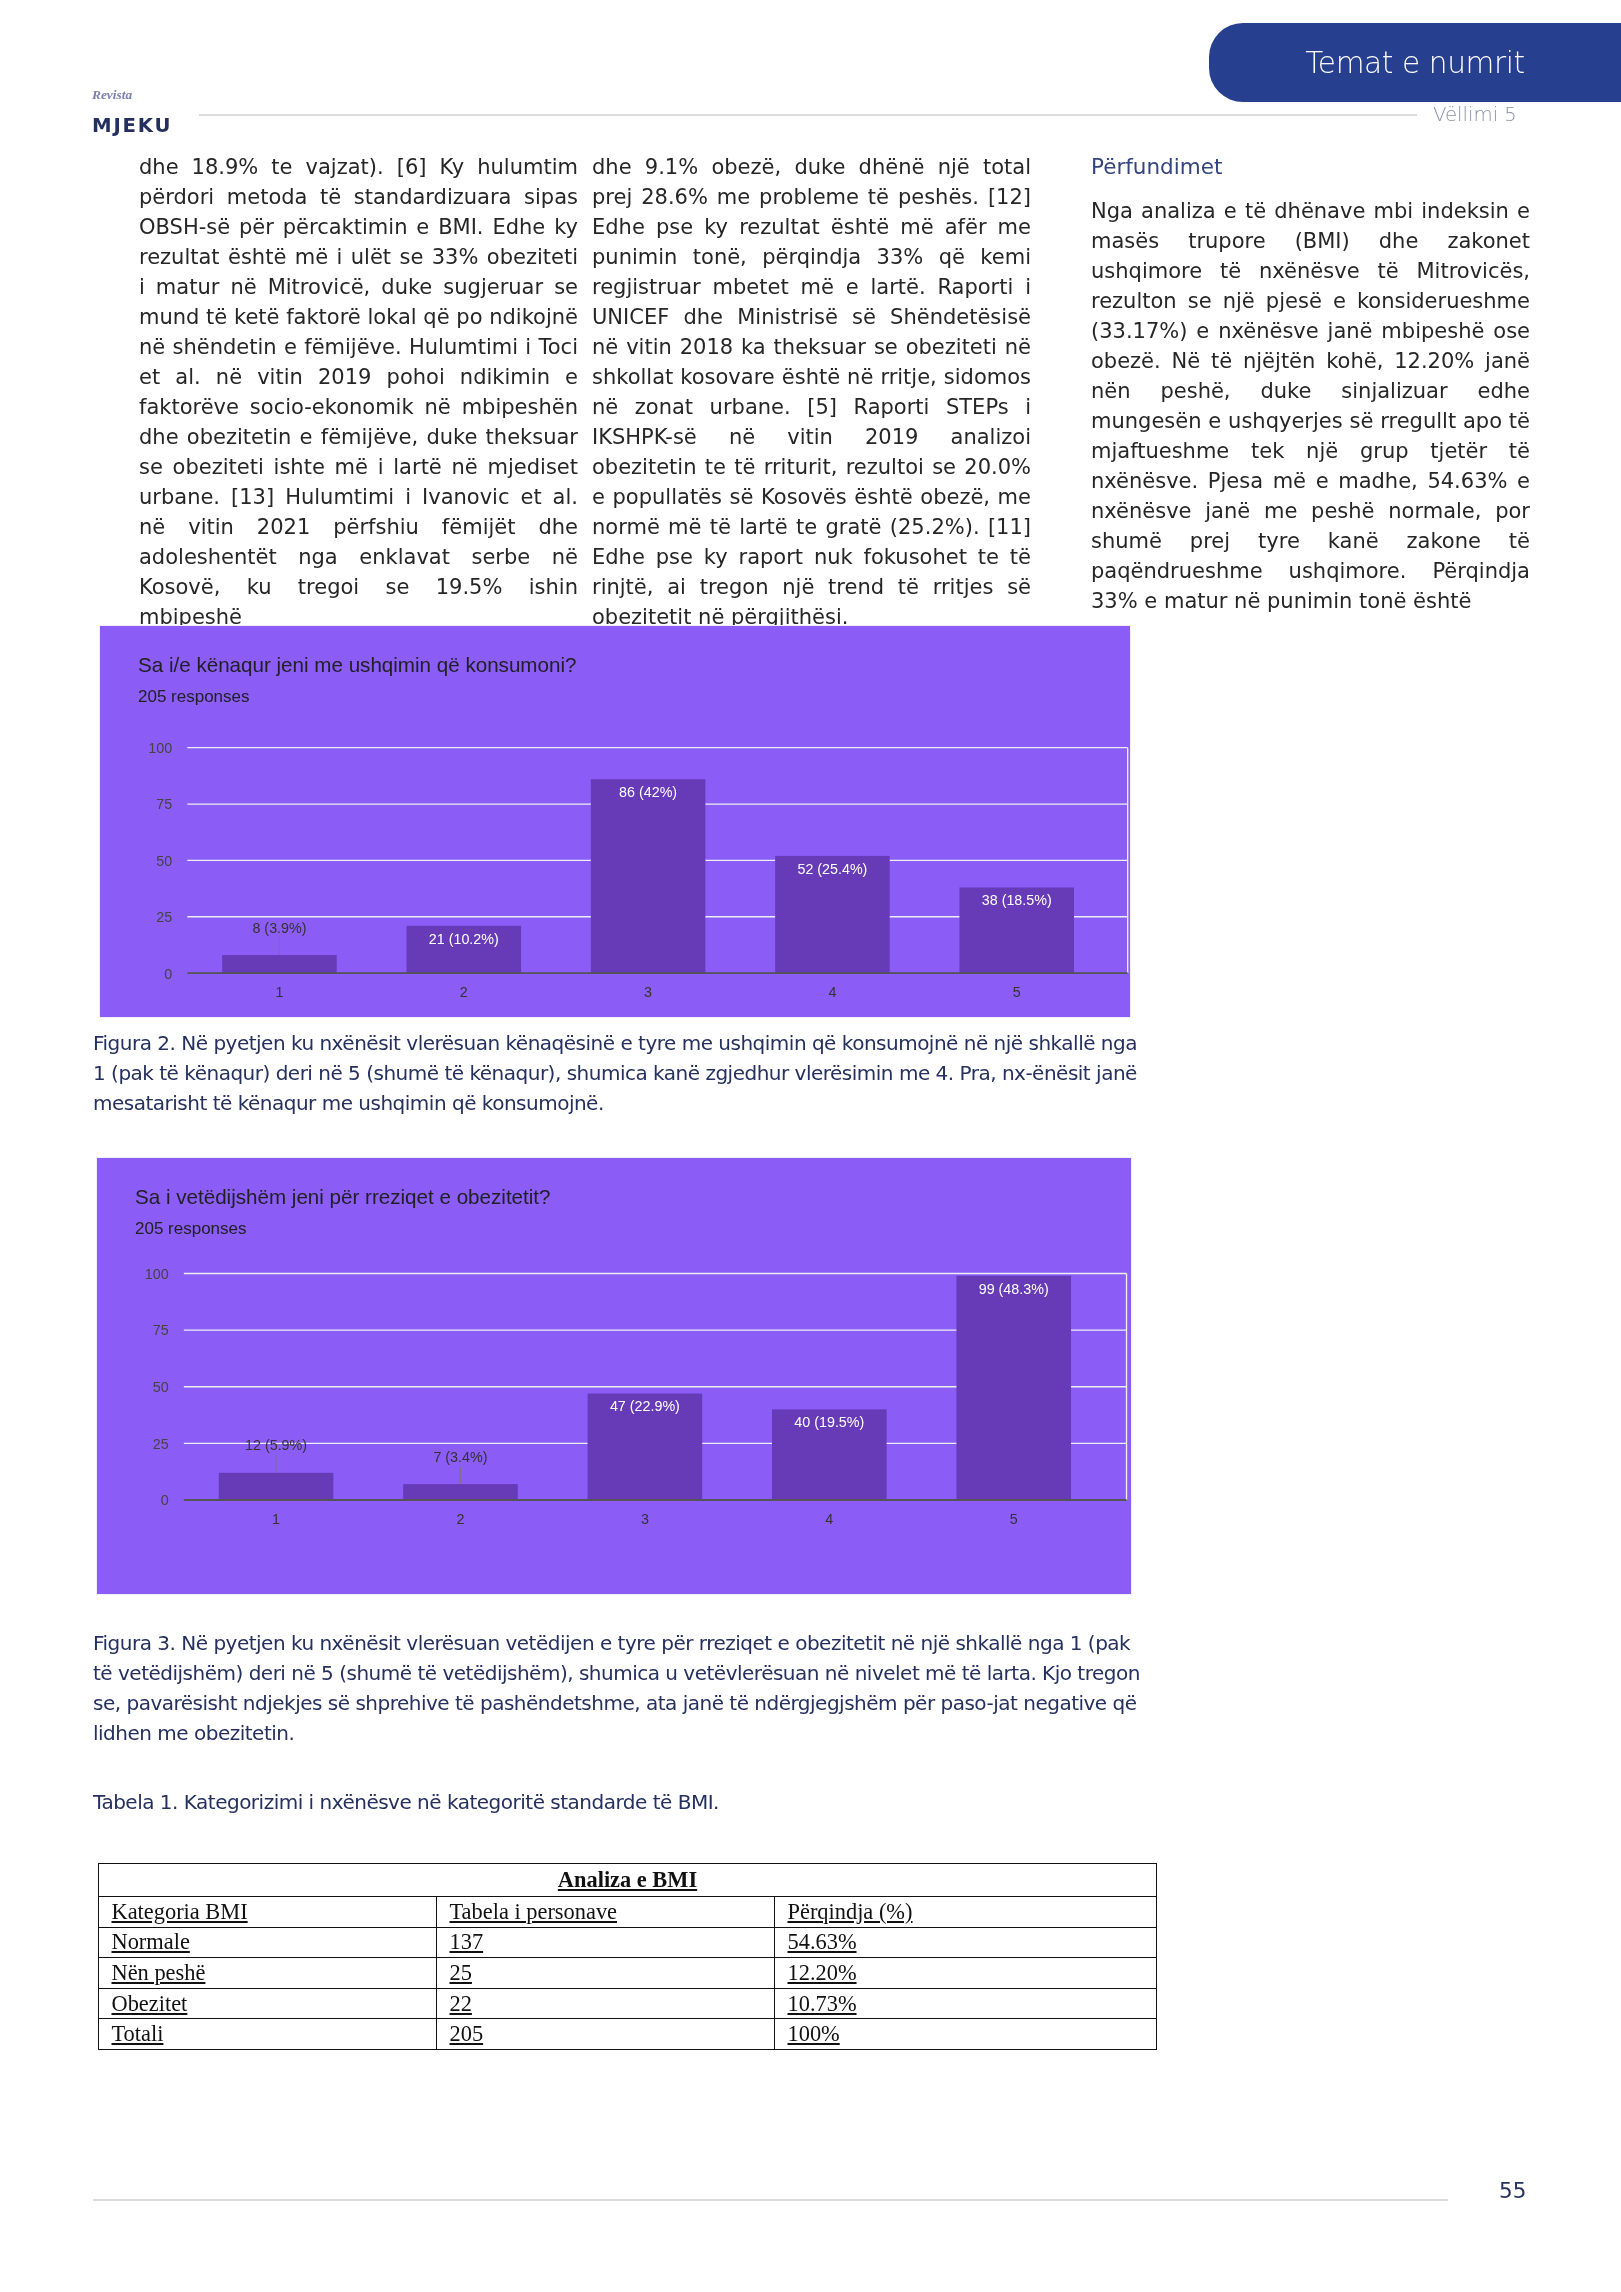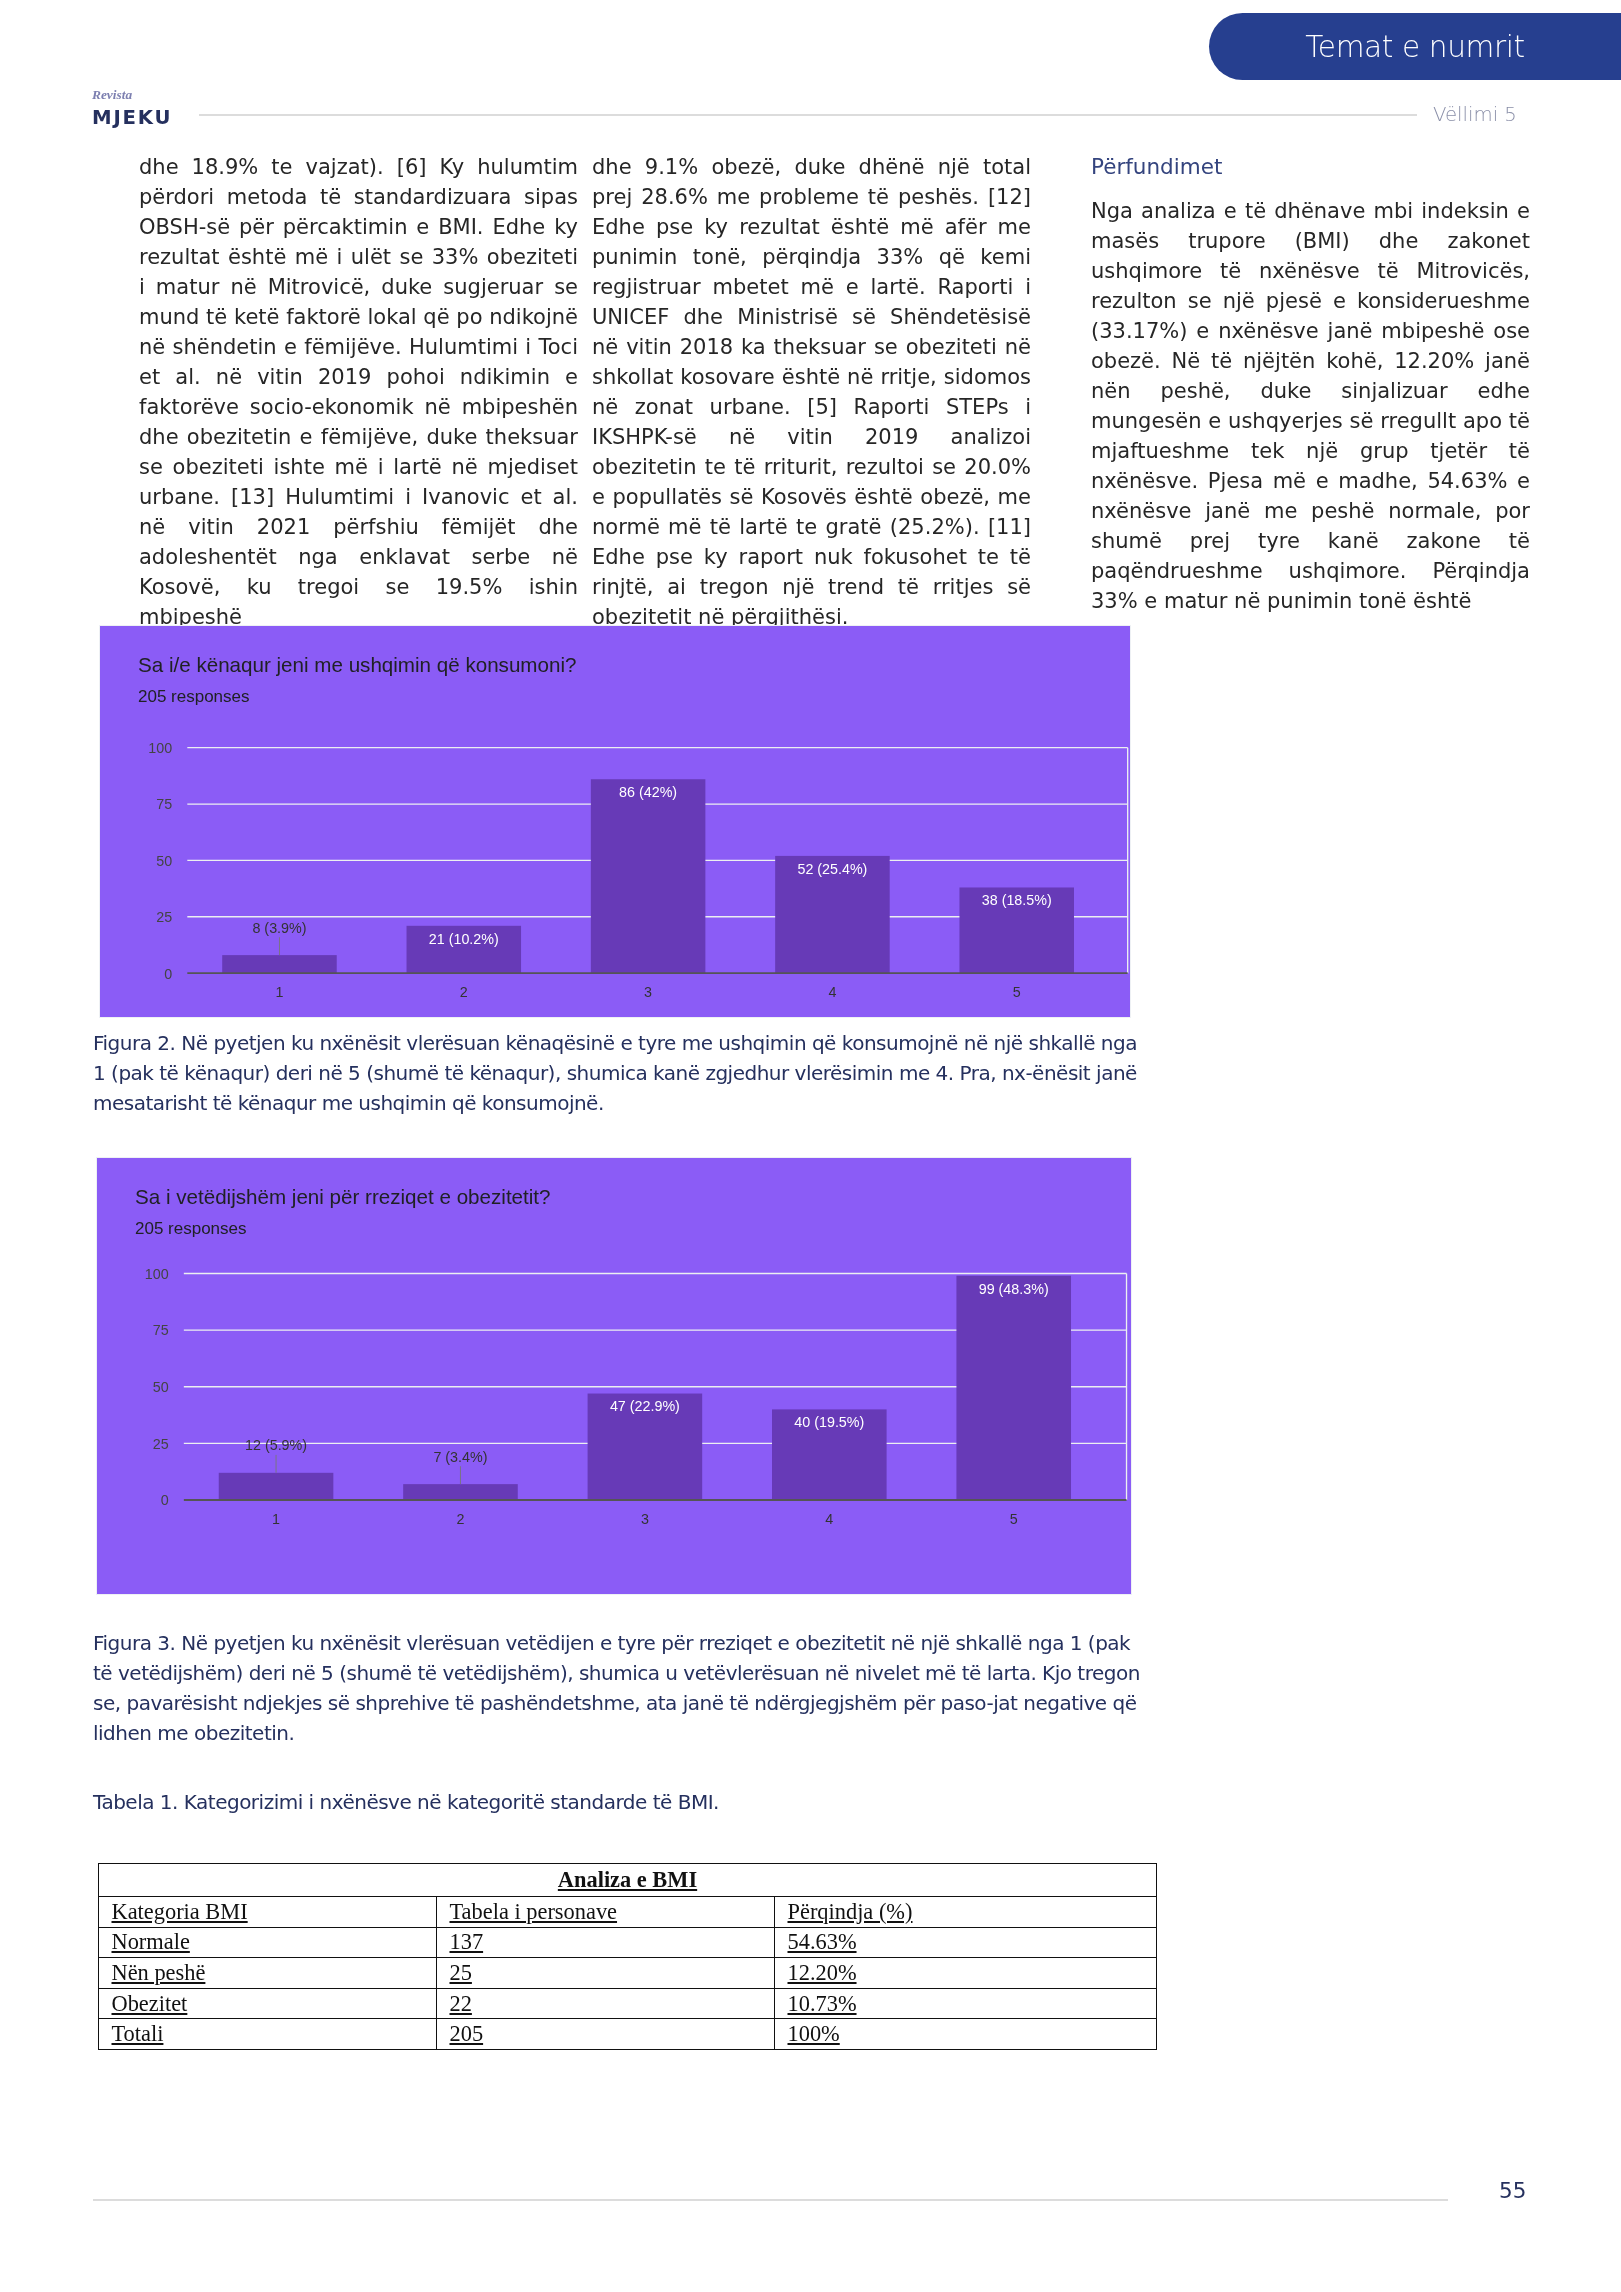--- a/index.html
+++ b/index.html
@@ -1,22 +1,22 @@
 <!DOCTYPE html>
 <html style="font-size:14.3px"><head>
 <meta charset="utf-8">
 <style>
   html, body { margin: 0; padding: 0; background: #ffffff; }
   body { width: 1621px; height: 2293px; position: relative; overflow: hidden; font-family: "Liberation Sans", sans-serif; color: #231f20; }
 
-  .tab-banner { position: absolute; left: 1209px; top: 13px; width: 412px; height: 67px; background: #263f8f; border-radius: 34px 0 0 34px; color: #fff; display: flex; align-items: center; justify-content: center; font-size: 29.6px; font-family: "DejaVu Sans", sans-serif; font-weight: 300; letter-spacing: -0.4px; }
+  .tab-banner { position: absolute; left: 1209px; top: 23px; width: 412px; height: 79px; background: #263f8f; border-radius: 34px 0 0 34px; color: #fff; display: flex; align-items: center; justify-content: center; font-size: 29.6px; font-family: "DejaVu Sans", sans-serif; font-weight: 300; letter-spacing: -0.4px; }
 
   .logo { position: absolute; left: 92px; top: 88px; line-height: 1; }
   .logo .rev { font-family: "Liberation Serif", serif; font-style: italic; font-weight: bold; color: #7c7fb0; font-size: 13.4px; display: block; }
-  .logo .mjeku { font-family: "DejaVu Sans", sans-serif; font-weight: bold; color: #25305e; font-size: 19.7px; letter-spacing: 1.8px; display: block; margin-top: 7px; }
+  .logo .mjeku { font-family: "DejaVu Sans", sans-serif; font-weight: bold; color: #25305e; font-size: 19.7px; letter-spacing: 1.8px; display: block; margin-top: 15px; }
   .header-rule { position: absolute; left: 199px; top: 114px; width: 1218px; height: 1.8px; background: #dcdcdc; }
   .volume { position: absolute; left: 1433px; top: 103px; font-size: 19.7px; color: #8a8fa8; font-family: "DejaVu Sans", sans-serif; font-weight: 300; }
 
   .col { position: absolute; top: 152px; width: 439px; font-family: "DejaVu Sans", sans-serif; font-size: 21px; line-height: 30px; text-align: justify; color: #262626; }
   .col p { margin: 0; }
   .col1 { left: 93px; margin-left: 46px; }
   .col2 { left: 592px; }
   .col3 { left: 1091px; }
   .section-title { color: #34447e; font-size: 21.5px; margin-bottom: 14.3px !important; text-align: left; }
 

